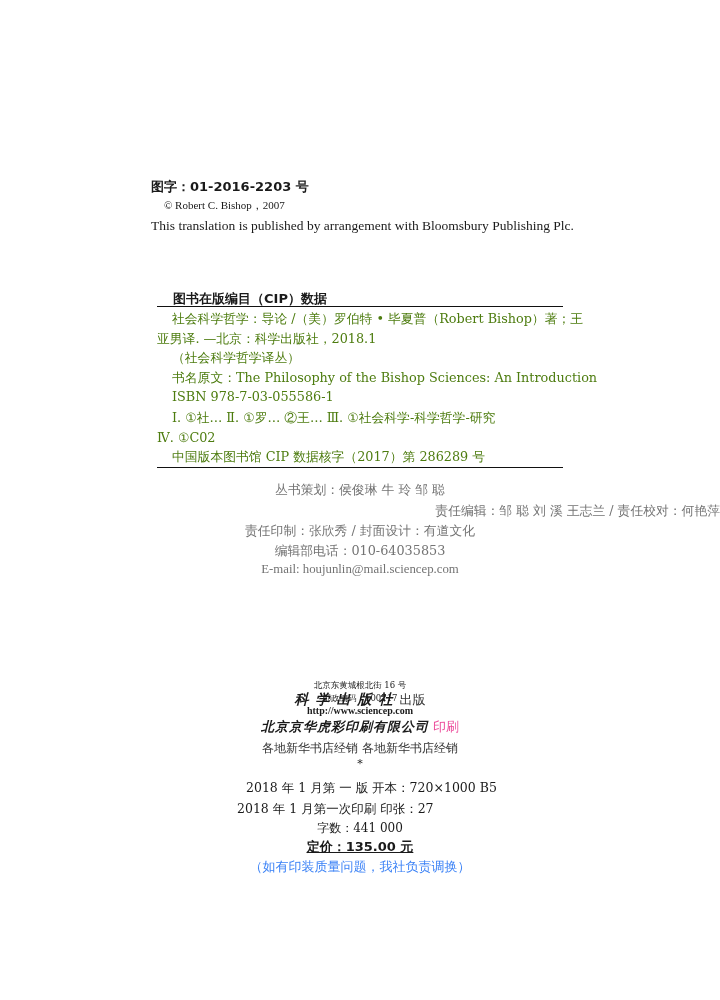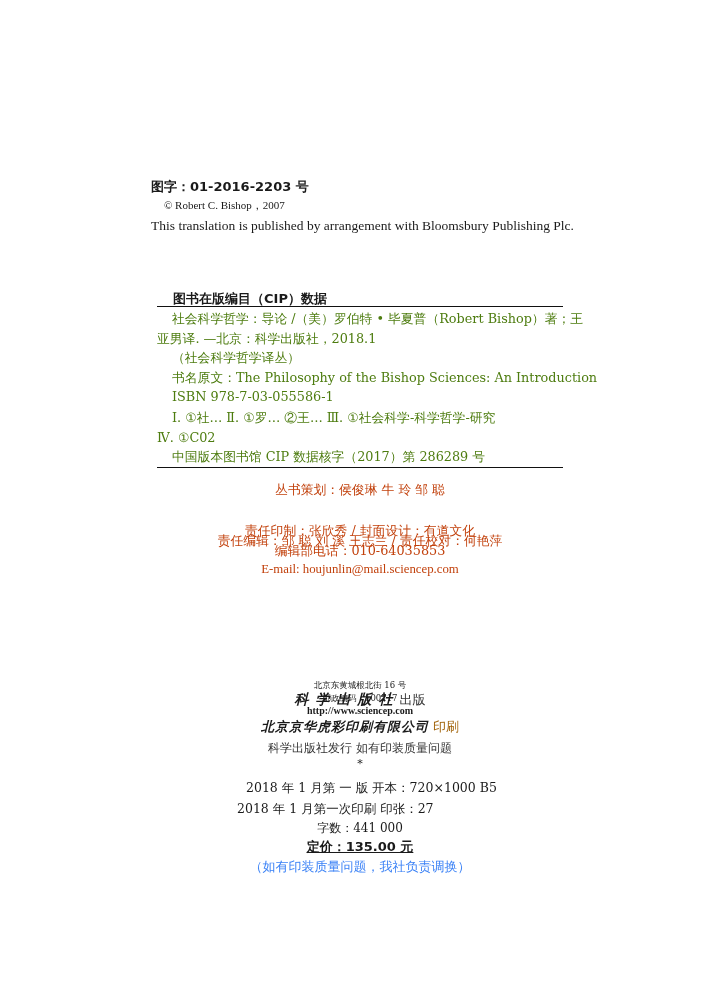--- a/index.html
+++ b/index.html
@@ -26,38 +26,38 @@
     .l1 { left: 172px; top: 311px; }
     .l2 { left: 157px; top: 331px; }
     .l3 { left: 172px; top: 350px; }
     .l4 { left: 172px; top: 370px; }
     .l5 { left: 172px; top: 389px; }
     .l6 { left: 172px; top: 410px; }
     .l7 { left: 157px; top: 430px; }
     .l8 { left: 172px; top: 449px; }
 
     
-    .staff { left: 0; width: 720px; text-align: center; font-size: 12.8px; color: #c2410c; }
+    .staff { left: 0; width: 720px; text-align: center; font-size: 12.8px; color: #737373; }
     .s1 { top: 482px; }
-    .s2 { top: 533px; }
+    .s2 { top: 503px; text-align: right; }
     .s3 { top: 523px; }
     .s4 { top: 543px; }
     .s5 { top: 562px; }
 
     
     .ctr { left: 0; width: 720px; text-align: center; }
     .pub { top: 691px; font-size: 14px; }
     .pub .name { font-weight: bold; letter-spacing: 7px; font-style: italic; }
     .pub .suffix { font-family: "DejaVu Sans", sans-serif; font-size: 13px; color: #333; }
     .addr { top: 680px; font-size: 8.5px; }
     .zip { top: 693px; font-size: 8.5px; }
     .url { top: 705px; font-size: 10px; font-weight: bold; }
     .printer { top: 718px; font-size: 13px; }
     .printer .name { font-weight: bold; font-style: italic; letter-spacing: 1px; }
-    .printer .suffix { font-family: "DejaVu Sans", sans-serif; color: #a16207; }
+    .printer .suffix { font-family: "DejaVu Sans", sans-serif; color: #ec4899; }
     .dist { top: 740px; font-size: 12px; font-family: "DejaVu Sans", sans-serif; color: #333; }
     .star { top: 757px; font-size: 11px; }
     .ed { left: 246px; top: 780px; font-size: 12.5px; }
     .pr { left: 237px; top: 801px; font-size: 12.5px; }
     .wc { top: 820px; font-size: 12px; }
     .price { top: 838px; font-size: 13px; font-weight: bold; font-family: "DejaVu Sans", sans-serif; text-decoration: underline; }
     .note { top: 858px; font-size: 13px; color: #3b82f6; }
   </style>
 </head>
 <body>
@@ -86,19 +86,19 @@
 
 <div class="abs ctr pub">
   <span class="name">科学出版社</span><span class="suffix">出版</span>
 </div>
 <div class="abs ctr addr">北京东黄城根北街 16 号</div>
 <div class="abs ctr zip">邮政编码：100717</div>
 <div class="abs ctr url serif">http://www.sciencep.com</div>
 <div class="abs ctr printer">
   <span class="name">北京京华虎彩印刷有限公司</span>&nbsp;<span class="suffix">印刷</span>
 </div>
-<div class="abs ctr dist">科学出版社发行    如有印装质量问题</div>
+<div class="abs ctr dist">各地新华书店经销    各地新华书店经销</div>
 <div class="abs ctr star">*</div>
 <div class="abs ed">2018 年 1 月第   一   版    开本：720×1000   B5</div>
 <div class="abs pr">2018 年 1 月第一次印刷    印张：27</div>
 <div class="abs ctr wc">字数：441 000</div>
 <div class="abs ctr price">定价：135.00 元</div>
 <div class="abs ctr note">（如有印装质量问题，我社负责调换）</div>
 
 </body></html>

